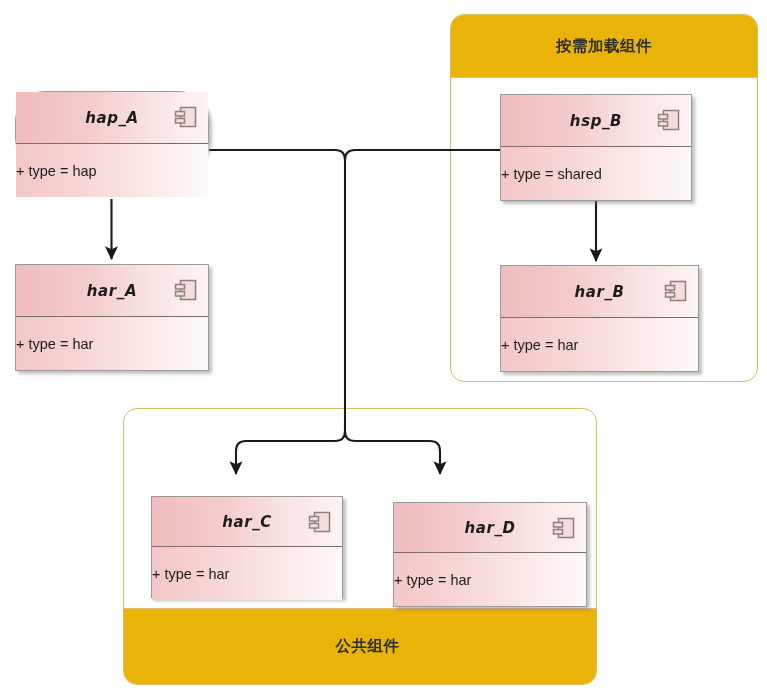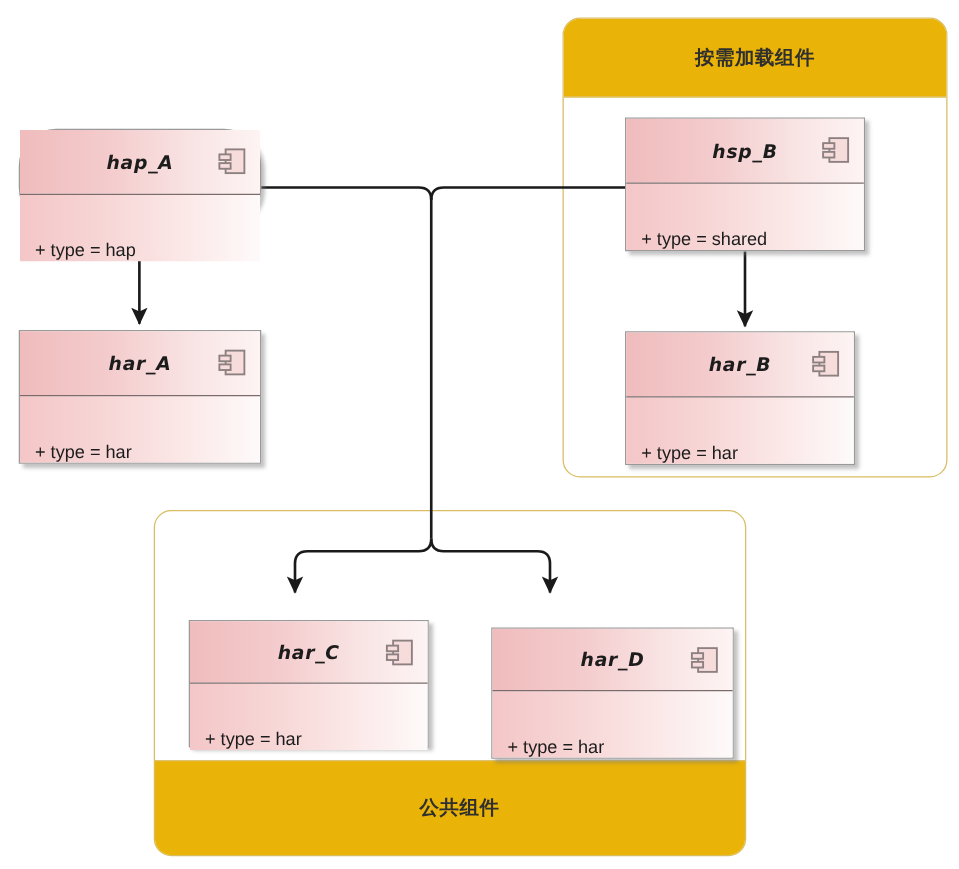--- a/index.html
+++ b/index.html
@@ -50,22 +50,22 @@
   }
   .comp-name{
     font-family:"DejaVu Sans","Liberation Sans",sans-serif;
     font-size:15px;font-weight:bold;font-style:italic;
     color:#1c1c1c;letter-spacing:.6px;
   }
   .comp-body{
     box-sizing:border-box;
     height:53px;
     background:linear-gradient(to right,#f4c6c7 0%,#f7d6d6 35%,#fbe9e8 70%,#fefafa 100%);
-    display:flex;align-items:flex-end;
-    padding-left:12px;
+    display:flex;align-items:center;
+    padding-left:0;
   }
   .comp-attr{font-size:14.5px;color:#1c1c1c;}
 
   
   .comp-icon{position:absolute;right:9px;top:13px;width:26px;height:24px;}
 
   
   #wires{position:absolute;left:0;top:0;width:767px;height:695px;pointer-events:none;}
 </style>
 </head>
@@ -98,21 +98,21 @@
 
     <path d="M 209 150 L 335 150 Q 345 150 345 160 Q 345 150 355 150 L 500 150" fill="none" stroke="#1a1a1a" stroke-width="2.1"></path>
 
     <path d="M 345 158 L 345 431" fill="none" stroke="#1a1a1a" stroke-width="2.1"></path>
 
     <path d="M 345 431 Q 345 441 335 441 L 246 441 Q 236 441 236 451 L 236 474" fill="none" stroke="#1a1a1a" stroke-width="2.1" marker-end="url(#arrowFilled)"></path>
 
     <path d="M 345 431 Q 345 441 355 441 L 430 441 Q 440 441 440 451 L 440 474" fill="none" stroke="#1a1a1a" stroke-width="2.1" marker-end="url(#arrowFilled)"></path>
   </svg>
 
-  <div class="comp" style="left:15px;top:103px;width:194px;height:77px;border-radius:30px;">
+  <div class="comp" style="left:15px;top:91px;width:194px;height:77px;border-radius:30px;">
     <div class="comp-header">
       <span class="comp-name">hap_A</span>
       <svg class="comp-icon" viewBox="0 0 26 24" xmlns="http://www.w3.org/2000/svg">
         <rect x="7.5" y="2.5" width="15" height="19" fill="#f7dcdc" stroke="#8d8080" stroke-width="1.5"></rect>
         <rect x="2.5" y="6.5" width="9" height="4.5" fill="#f7dcdc" stroke="#8d8080" stroke-width="1.5"></rect>
         <rect x="2.5" y="13.5" width="9" height="4.5" fill="#f7dcdc" stroke="#8d8080" stroke-width="1.5"></rect>
       </svg>
     </div>
     <div class="comp-body">
       <span class="comp-attr">+ type = hap</span>
@@ -140,21 +140,21 @@
         <rect x="7.5" y="2.5" width="15" height="19" fill="#f7dcdc" stroke="#8d8080" stroke-width="1.5"></rect>
         <rect x="2.5" y="6.5" width="9" height="4.5" fill="#f7dcdc" stroke="#8d8080" stroke-width="1.5"></rect>
         <rect x="2.5" y="13.5" width="9" height="4.5" fill="#f7dcdc" stroke="#8d8080" stroke-width="1.5"></rect>
       </svg>
     </div>
     <div class="comp-body">
       <span class="comp-attr">+ type = shared</span>
     </div>
   </div>
 
-  <div class="comp" style="left:500px;top:265px;width:184px;height:107px;">
+  <div class="comp" style="left:500px;top:265px;width:199px;height:107px;">
     <div class="comp-header">
       <span class="comp-name">har_B</span>
       <svg class="comp-icon" viewBox="0 0 26 24" xmlns="http://www.w3.org/2000/svg">
         <rect x="7.5" y="2.5" width="15" height="19" fill="#f7dcdc" stroke="#8d8080" stroke-width="1.5"></rect>
         <rect x="2.5" y="6.5" width="9" height="4.5" fill="#f7dcdc" stroke="#8d8080" stroke-width="1.5"></rect>
         <rect x="2.5" y="13.5" width="9" height="4.5" fill="#f7dcdc" stroke="#8d8080" stroke-width="1.5"></rect>
       </svg>
     </div>
     <div class="comp-body">
       <span class="comp-attr">+ type = har</span>

